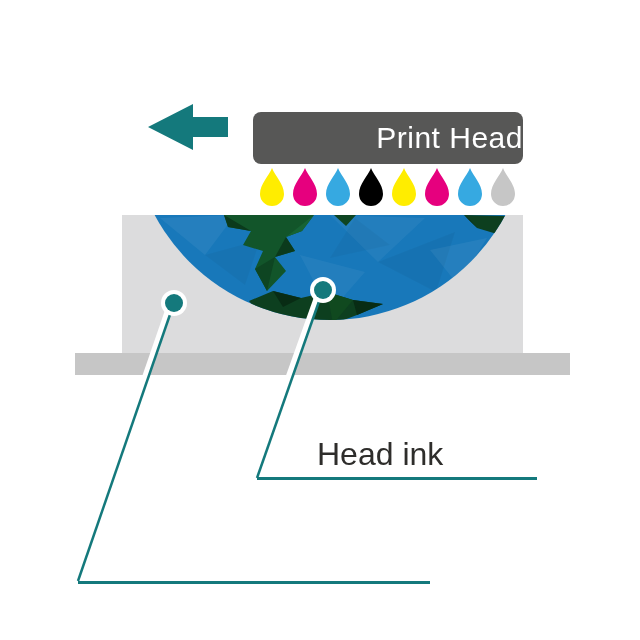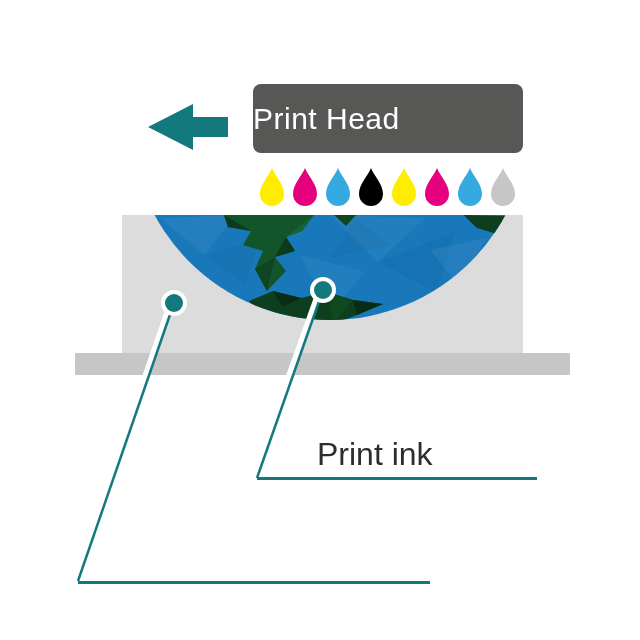--- a/index.html
+++ b/index.html
@@ -1,23 +1,23 @@
 <!DOCTYPE html>
 <html><head>
 <meta charset="utf-8">
 <style>
   html,body{margin:0;padding:0;background:#ffffff;}
   body{width:640px;height:640px;position:relative;overflow:hidden;
        font-family:"Liberation Sans",sans-serif;}
   .stage{position:absolute;left:0;top:0;width:640px;height:640px;}
   svg.layer{position:absolute;left:0;top:0;width:640px;height:640px;}
   .printhead{
-    position:absolute;left:253px;top:84px;width:270px;height:69px;
+    position:absolute;left:253px;top:112px;width:270px;height:52px;
     background:#575756;border-radius:8px;
-    display:flex;align-items:center;justify-content:flex-start;
+    display:flex;align-items:center;justify-content:flex-end;
     color:#ffffff;font-size:30px;letter-spacing:0.5px;
   }
   .callout-label{
     position:absolute;height:42px;background:#ffffff;
     color:#2e2d2b;font-size:32px;line-height:42px;white-space:nowrap;
   }
   .label-color-ink{left:313px;top:433px;width:239px;padding-left:4px;}
   .label-support{left:119px;top:536px;width:344px;padding-left:16px;}
 </style>
 </head>
@@ -101,16 +101,16 @@
         <path d="M0 0 C-3 8 -12 16 -12 26 A12 12 0 1 0 12 26 C12 16 3 8 0 0 Z" transform="translate(503,168)" fill="#c6c6c6"></path>
       </g>
 
     <polygon points="148,127 193,104 193,117 228,117 228,137 193,137 193,150" fill="#14797c"></polygon>
   </svg>
 
   <div class="printhead">
     <span>Print Head</span>
   </div>
 
-  <div class="callout-label label-color-ink">Print ink</div>
+  <div class="callout-label label-color-ink">Head ink</div>
 
 
 </div>
 
 </body></html>

